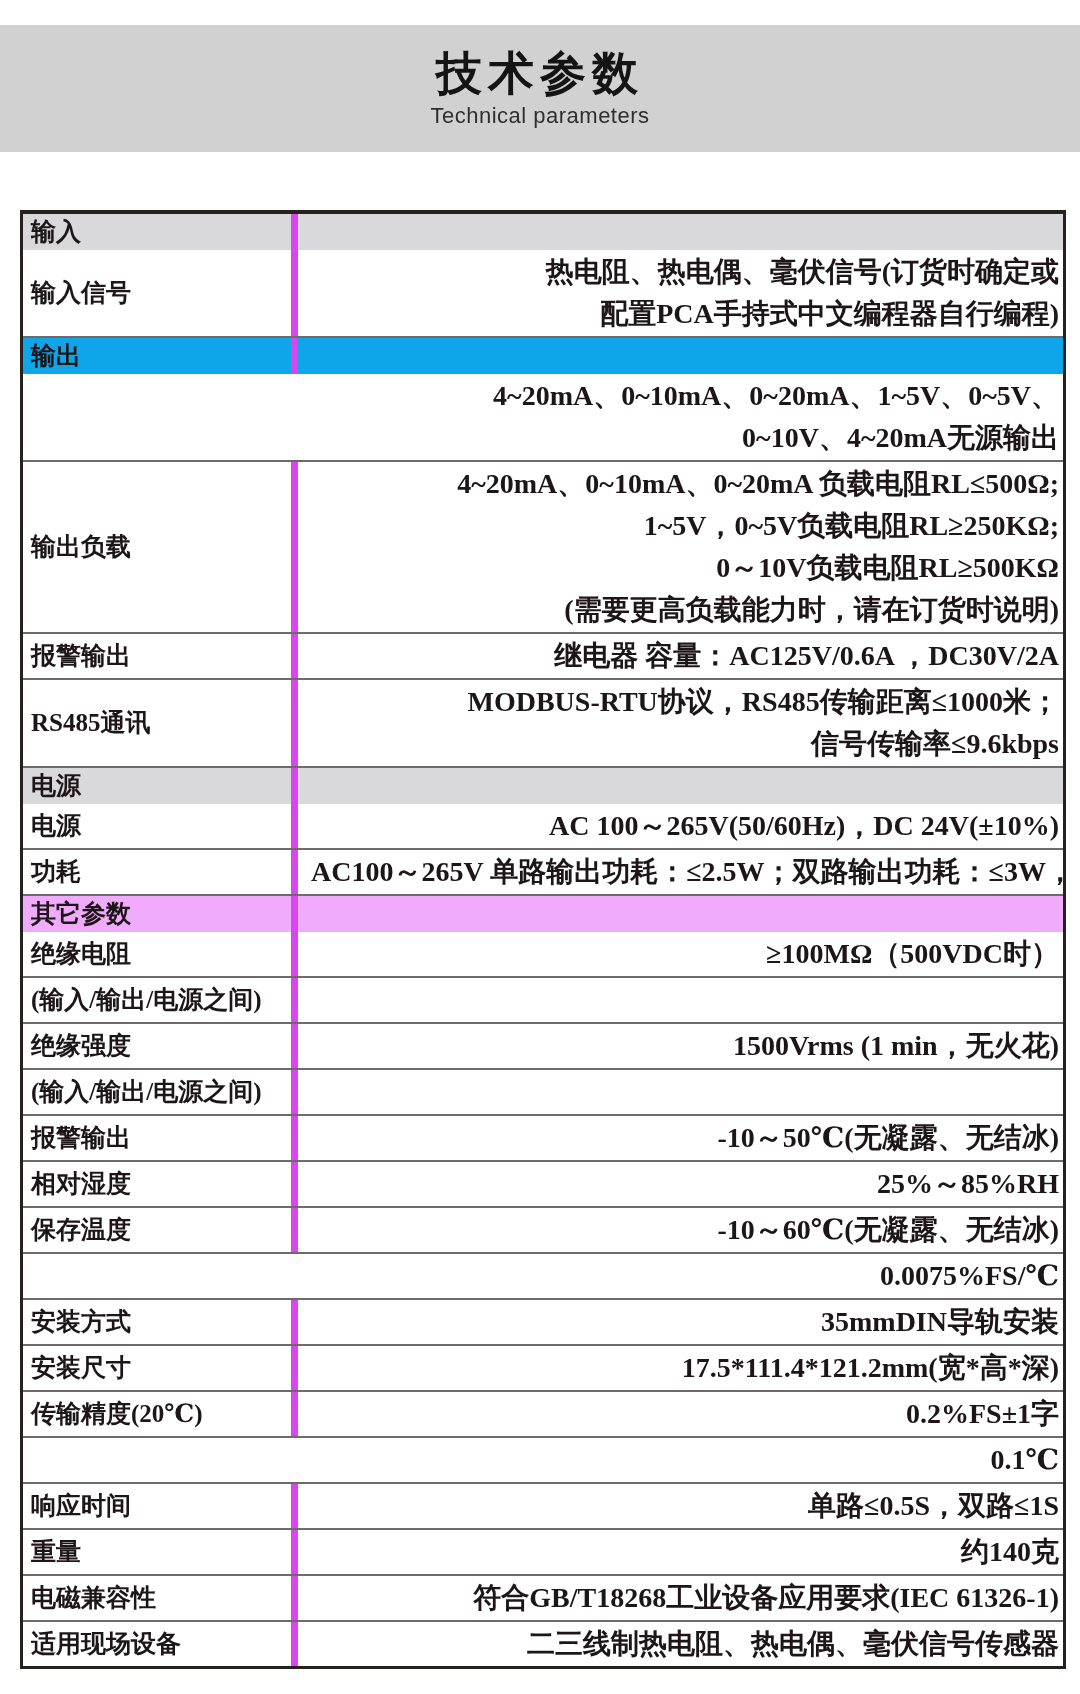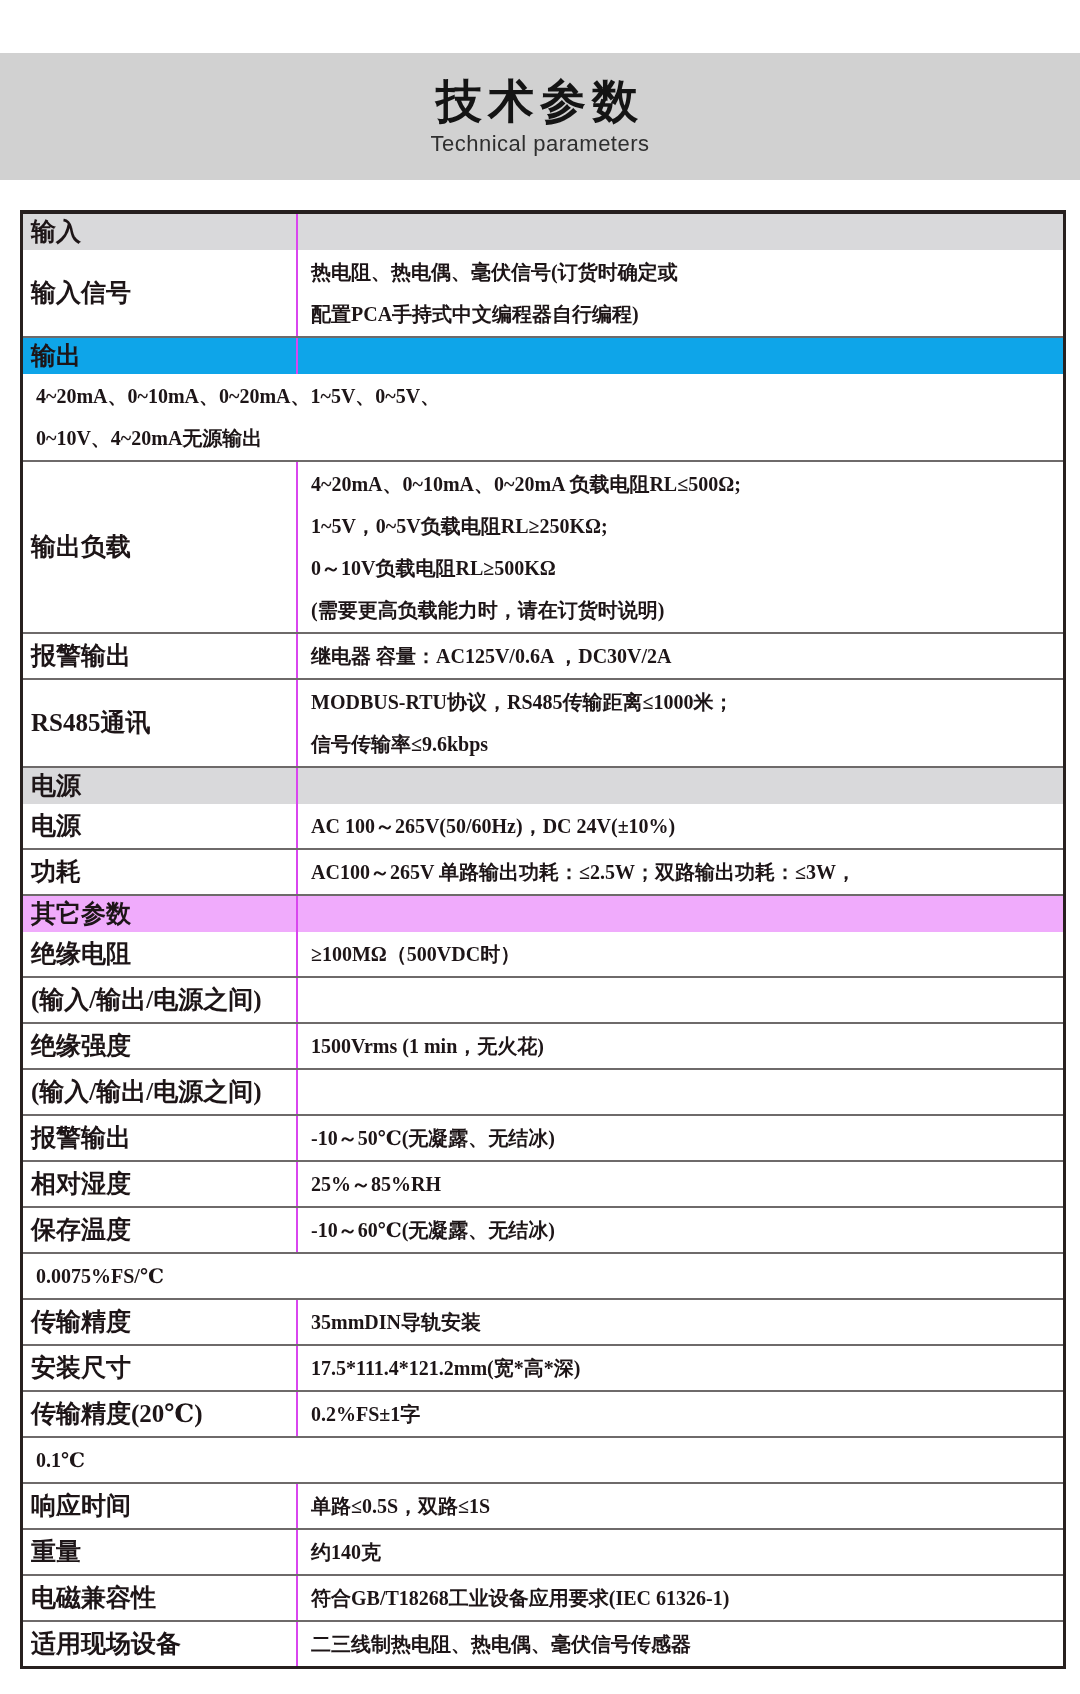--- a/index.html
+++ b/index.html
@@ -4,21 +4,21 @@
 <style>
   html,body{margin:0;padding:0;background:#ffffff;}
   body{
     width:1080px;height:1694px;position:relative;overflow:hidden;
     font-family:"Liberation Serif","DejaVu Serif",serif;
     color:#1d1517;
   }
   
   .banner{
     position:absolute;left:0;top:25px;width:1080px;height:127px;
-    display:flex;flex-direction:column;align-items:center;justify-content:center;margin-top:28px;
+    display:flex;flex-direction:column;align-items:center;justify-content:center;
   }
   .banner .title{
     font-family:"Liberation Sans","DejaVu Sans",sans-serif;
     font-size:46px;font-weight:bold;color:#141414;letter-spacing:6px;line-height:1.1;
   }
   .banner .subtitle{
     font-family:"Liberation Sans","DejaVu Sans",sans-serif;
     font-size:22px;font-weight:400;color:#2f2f2f;margin-top:4px;letter-spacing:0.5px;text-align:center;
   }
   
@@ -27,31 +27,31 @@
     border:3px solid #27201f;border-top-width:4px;
     box-sizing:border-box;background:#ffffff;
   }
   .row{display:flex;align-items:stretch;}
   .row.sep{border-top:2px solid #6e6a6a;}
   .row.section{
     background:#d9d9db;height:36px;
   }
   .cell-label{
     width:275px;min-width:275px;box-sizing:border-box;
-    border-right:2px solid #d946ef;
+    border-right:7px solid #d946ef;
     padding:1px 2px 1px 8px;
     font-size:25px;font-weight:bold;
     display:flex;flex-direction:column;justify-content:center;
   }
   .row.section .cell-label{justify-content:center;}
   .cell-value{
     flex:1;box-sizing:border-box;
     padding:1px 4px 1px 13px;
-    font-size:20px;font-weight:bold;
-    display:flex;flex-direction:column;justify-content:center;
+    font-size:28px;font-weight:bold;
+    display:flex;flex-direction:column;justify-content:center;text-align:right;
   }
   .vline{line-height:42px;white-space:nowrap;}
   .lline{line-height:42px;white-space:nowrap;}
   .row.data{min-height:44px;}
 </style>
 </head>
 <body>
 
 <div class="banner" style="background: rgb(209, 209, 209);">
   <div class="title">技术参数</div>
@@ -194,21 +194,21 @@
         <div class="vline">-10～60℃(无凝露、无结冰)</div>
       </div>
     </div>
     <div class="row data sep">
       <div class="cell-value">
         <div class="vline">0.0075%FS/℃</div>
       </div>
     </div>
     <div class="row data sep">
       <div class="cell-label">
-        <div class="lline">传输精度</div>
+        <div class="lline">安装方式</div>
       </div>
       <div class="cell-value">
         <div class="vline">35mmDIN导轨安装</div>
       </div>
     </div>
     <div class="row data sep">
       <div class="cell-label">
         <div class="lline">安装尺寸</div>
       </div>
       <div class="cell-value">

